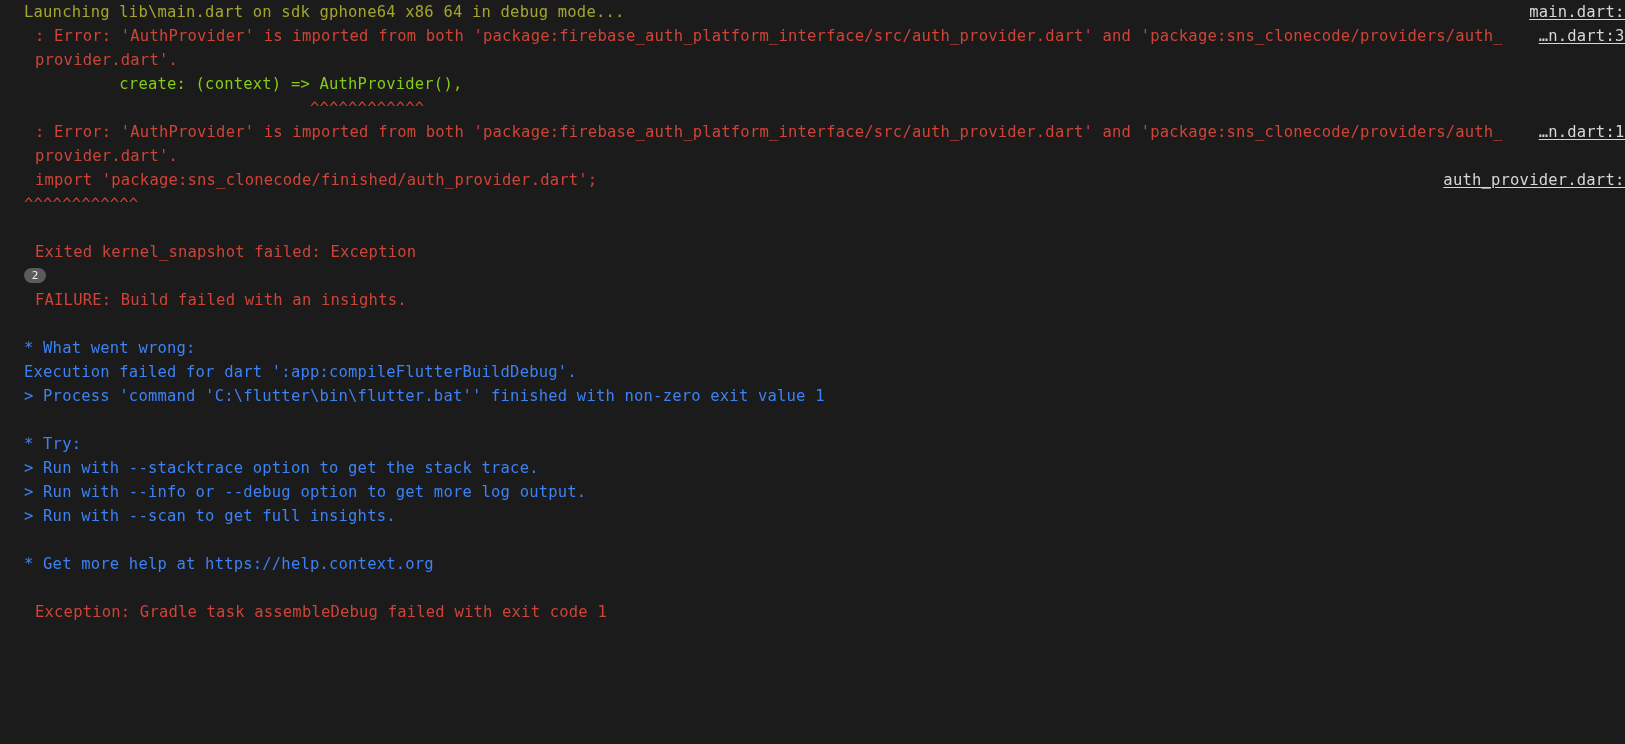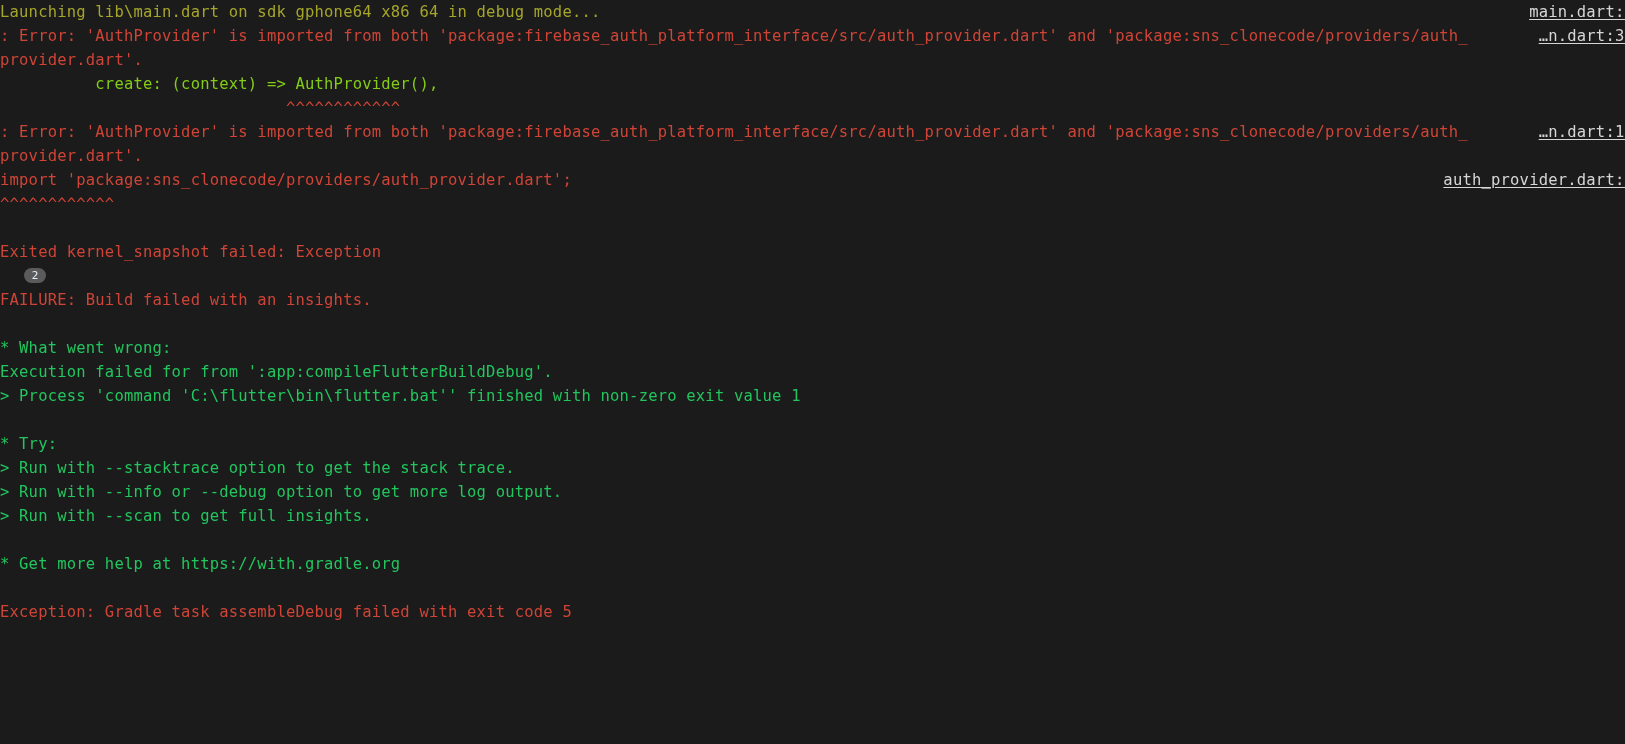--- a/index.html
+++ b/index.html
@@ -25,32 +25,33 @@
     overflow: hidden;
   }
 
   .line {
     position: relative;
     height: 24px;
     line-height: 24px;
     font-size: 15.5px;
     letter-spacing: 0.2px;
     white-space: pre;
+    padding-left: 24px;
     box-sizing: border-box;
   }
 
   .line .txt {
     white-space: pre;
   }
 
   
   .c-status   { color: #a5a52b; }
-  .c-error    { color: #cf4436; }
+  .c-error    { color: #cf4436; margin-left: 11px; }
   .c-errorlt  { color: #84cc16; }
-  .c-gradle   { color: #22c55e; margin-top: 36px; }
+  .c-gradle   { color: #3b82f6; margin-top: 36px; }
   .c-caret    { color: #cf4436; }
 
   
   .srclink {
     position: absolute;
     top: 0;
     right: 0;
     height: 24px;
     line-height: 24px;
     font-size: 15.5px;
@@ -95,32 +96,32 @@
 <body>
 
 <div id="console" style="background: rgb(27, 27, 27);">
     <div class="line"><span class="txt c-status">Launching lib\main.dart on sdk gphone64 x86 64 in debug mode...</span><span class="srclink" style="color: rgb(214, 214, 214);">main.dart:1</span></div>
     <div class="line"><span class="txt c-error">: Error: 'AuthProvider' is imported from both 'package:firebase_auth_platform_interface/src/auth_provider.dart' and 'package:sns_clonecode/providers/auth_</span><span class="srclink" style="color: rgb(214, 214, 214);">…n.dart:38</span></div>
     <div class="line"><span class="txt c-error">provider.dart'.</span></div>
     <div class="line"><span class="txt c-errorlt">          create: (context) =&gt; AuthProvider(),</span></div>
     <div class="line"><span class="txt c-caret">                              ^^^^^^^^^^^^</span></div>
     <div class="line"><span class="txt c-error">: Error: 'AuthProvider' is imported from both 'package:firebase_auth_platform_interface/src/auth_provider.dart' and 'package:sns_clonecode/providers/auth_</span><span class="srclink" style="color: rgb(214, 214, 214);">…n.dart:11</span></div>
     <div class="line"><span class="txt c-error">provider.dart'.</span></div>
-    <div class="line"><span class="txt c-error">import 'package:sns_clonecode/providers/auth_provider.dart';</span><span class="srclink" style="color: rgb(214, 214, 214);">auth_provider.dart:1</span></div>
+    <div class="line"><span class="txt c-error">import 'package:sns_clonecode/finished/auth_provider.dart';</span><span class="srclink" style="color: rgb(214, 214, 214);">auth_provider.dart:1</span></div>
     <div class="line"><span class="txt c-caret">^^^^^^^^^^^^</span></div>
     <div class="line spacer"></div>
     <div class="line"><span class="txt c-error">Exited kernel_snapshot failed: Exception</span></div>
     <div class="badge-line"><span class="badge">2</span></div>
     <div class="line"><span class="txt c-error">FAILURE: Build failed with an insights.</span></div>
     <div class="line spacer"></div>
     <div class="line"><span class="txt c-gradle">* What went wrong:</span></div>
-    <div class="line"><span class="txt c-gradle">Execution failed for from ':app:compileFlutterBuildDebug'.</span></div>
+    <div class="line"><span class="txt c-gradle">Execution failed for dart ':app:compileFlutterBuildDebug'.</span></div>
     <div class="line"><span class="txt c-gradle">&gt; Process 'command 'C:\flutter\bin\flutter.bat'' finished with non-zero exit value 1</span></div>
     <div class="line spacer"></div>
     <div class="line"><span class="txt c-gradle">* Try:</span></div>
     <div class="line"><span class="txt c-gradle">&gt; Run with --stacktrace option to get the stack trace.</span></div>
     <div class="line"><span class="txt c-gradle">&gt; Run with --info or --debug option to get more log output.</span></div>
     <div class="line"><span class="txt c-gradle">&gt; Run with --scan to get full insights.</span></div>
     <div class="line spacer"></div>
-    <div class="line"><span class="txt c-gradle">* Get more help at https://with.gradle.org</span></div>
+    <div class="line"><span class="txt c-gradle">* Get more help at https://help.context.org</span></div>
     <div class="line spacer"></div>
-    <div class="line"><span class="txt c-error">Exception: Gradle task assembleDebug failed with exit code 5</span></div>
+    <div class="line"><span class="txt c-error">Exception: Gradle task assembleDebug failed with exit code 1</span></div>
   </div>
 
 </body></html>

